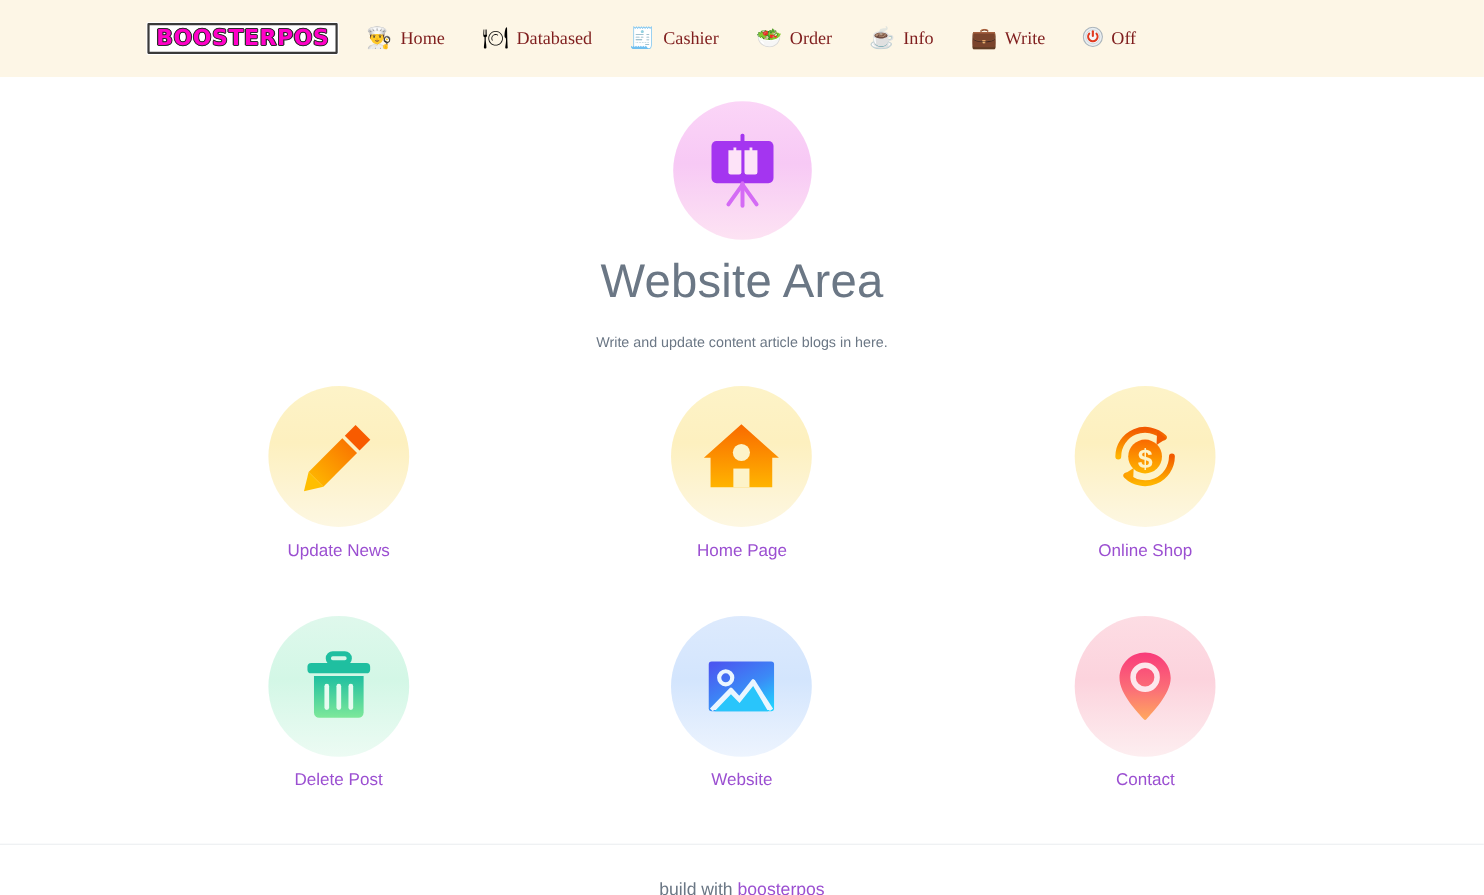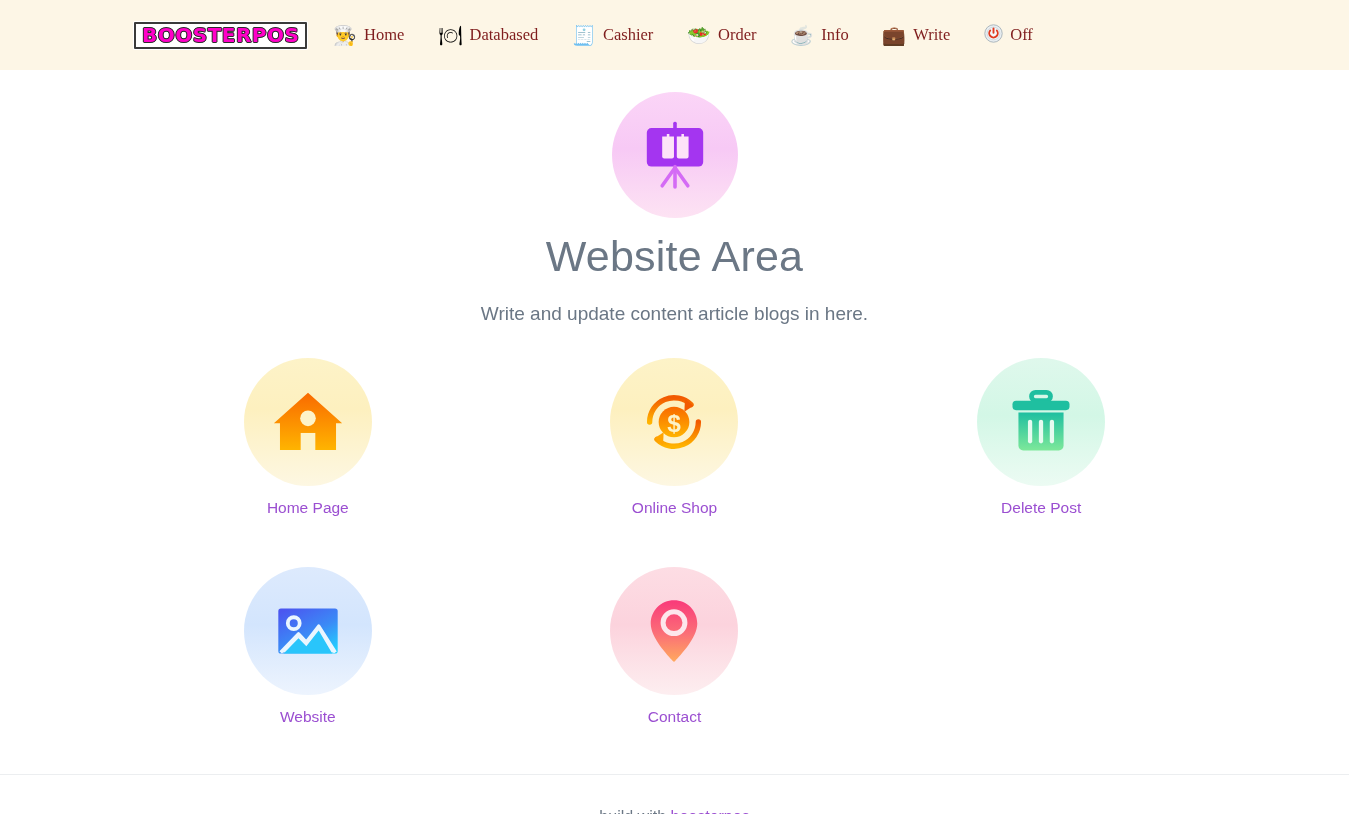--- a/index.html
+++ b/index.html
@@ -85,21 +85,21 @@
     justify-content: center;
   }
   .hero-title {
     font-size: 43px;
     font-weight: normal;
     color: #6b7785;
     margin: 14px 0 0 0;
     letter-spacing: 0.2px;
   }
   .hero-sub {
-    font-size: 19px;
+    font-size: 13px;
     color: #6b7785;
     margin: 22px 0 0 0;
   }
 
   
   .grid {
     width: 1100px;
     margin: 33px auto 0 auto;
     display: grid;
     grid-template-columns: repeat(3, 1fr);
@@ -218,20 +218,36 @@
       <path d="M32 42 L42 56" stroke="#d46bf5" stroke-width="2.8" stroke-linecap="round"></path>
     </svg>
   </div>
 
   <h1 class="hero-title">Website Area</h1>
   <p class="hero-sub">Write and update content article blogs in here.</p>
 </div>
 
 <div class="grid">
 
+  <a class="tile">
+    <span class="tile-circle c-yellow">
+      <svg width="78" height="78" viewBox="0 0 64 64">
+        <defs>
+          <linearGradient id="gPencil" x1="1" y1="0" x2="0" y2="1">
+            <stop offset="0" stop-color="#f96c00"></stop>
+              <stop offset="1" stop-color="#ffbe00"></stop>
+          </linearGradient>
+        </defs>
+        <path d="M44.5 8.5 L55.5 19.5 L47.5 27.5 L36.5 16.5 Z" fill="#f85b00"></path>
+        <path d="M34.6 18.4 L45.6 29.4 L20.5 54.5 L9.5 43.5 Z" fill="url(#gPencil)"></path>
+        <path d="M9.5 43.5 L20.5 54.5 L6 58 Z" fill="#ffbe00"></path>
+      </svg>
+    </span>
+    <span class="tile-label">Update News</span>
+  </a>
 
   <a class="tile">
     <span class="tile-circle c-yellow">
       <svg width="78" height="78" viewBox="0 0 64 64">
         <defs>
           <linearGradient id="gHouse" x1="0" y1="0" x2="0" y2="1">
             <stop offset="0" stop-color="#f96a00"></stop>
               <stop offset="1" stop-color="#ffb400"></stop>
           </linearGradient>
         </defs>

